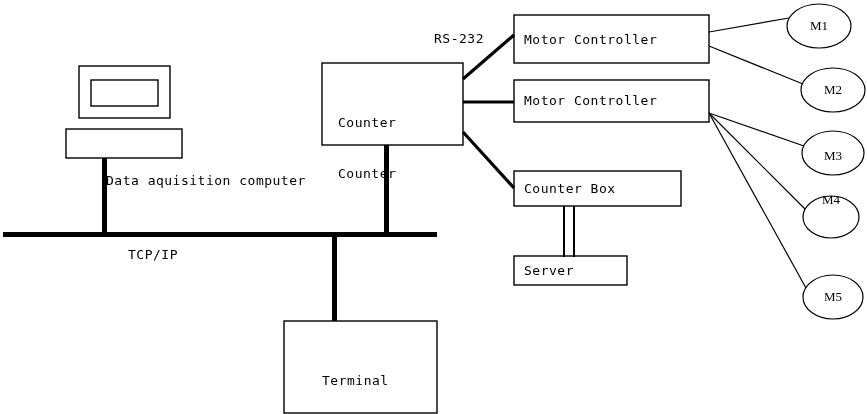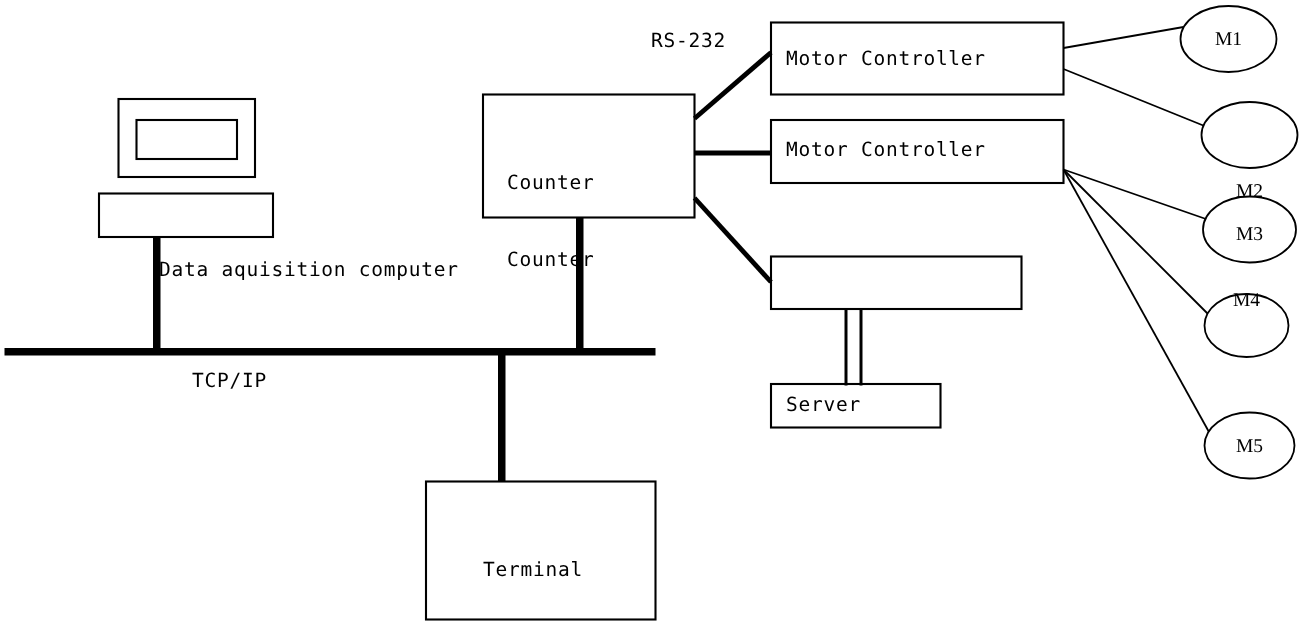--- a/index.html
+++ b/index.html
@@ -94,40 +94,41 @@
 
     <ellipse cx="819" cy="26" rx="32" ry="22" fill="#ffffff" stroke="#000000" stroke-width="1.2"></ellipse>
     <ellipse cx="833" cy="90" rx="32" ry="22" fill="#ffffff" stroke="#000000" stroke-width="1.2"></ellipse>
     <ellipse cx="833" cy="153" rx="31" ry="22" fill="#ffffff" stroke="#000000" stroke-width="1.2"></ellipse>
     <ellipse cx="831" cy="217" rx="28" ry="21" fill="#ffffff" stroke="#000000" stroke-width="1.2"></ellipse>
     <ellipse cx="833" cy="297" rx="30" ry="22" fill="#ffffff" stroke="#000000" stroke-width="1.2"></ellipse>
   </svg>
 
   <div class="label" style="left:128px; top:246px;">TCP/IP</div>
 
-  <div class="label" style="left:434px; top:19px;">RS-232</div>
+  <div class="label" style="left:434px; top:30px;">RS-232</div>
 
   <div class="label" style="left:66px; top:172px;margin-left:40px;">Data aquisition computer</div>
 
   <div class="node-label" style="left:338px; top:80px;">
     <div>Counter</div>
     <div>Counter</div>
   </div>
 
   <div class="node-label" style="left:524px; top:31px;">Motor Controller</div>
 
   <div class="node-label" style="left:524px; top:92px;">Motor Controller</div>
 
+  <div class="node-label" style="left:524px; top:180px;">Counter Box</div>
 
   <div class="node-label" style="left:524px; top:262px;">Server</div>
 
   <div class="node-label" style="left:322px; top:338px;">
     <div>Terminal</div>
     
   </div>
 
   <div class="ellipse-label" style="left:806px; top:18px; width:26px;">M1</div>
-  <div class="ellipse-label" style="left:820px; top:82px; width:26px;margin-top:37px;">M2</div>
+  <div class="ellipse-label" style="left:820px; top:82px; width:26px;">M2</div>
   <div class="ellipse-label" style="left:820px; top:148px; width:26px;">M3</div>
   <div class="ellipse-label" style="left:818px; top:192px; width:26px;">M4</div>
   <div class="ellipse-label" style="left:820px; top:289px; width:26px;">M5</div>
 
 </div>
 
 </body></html>

